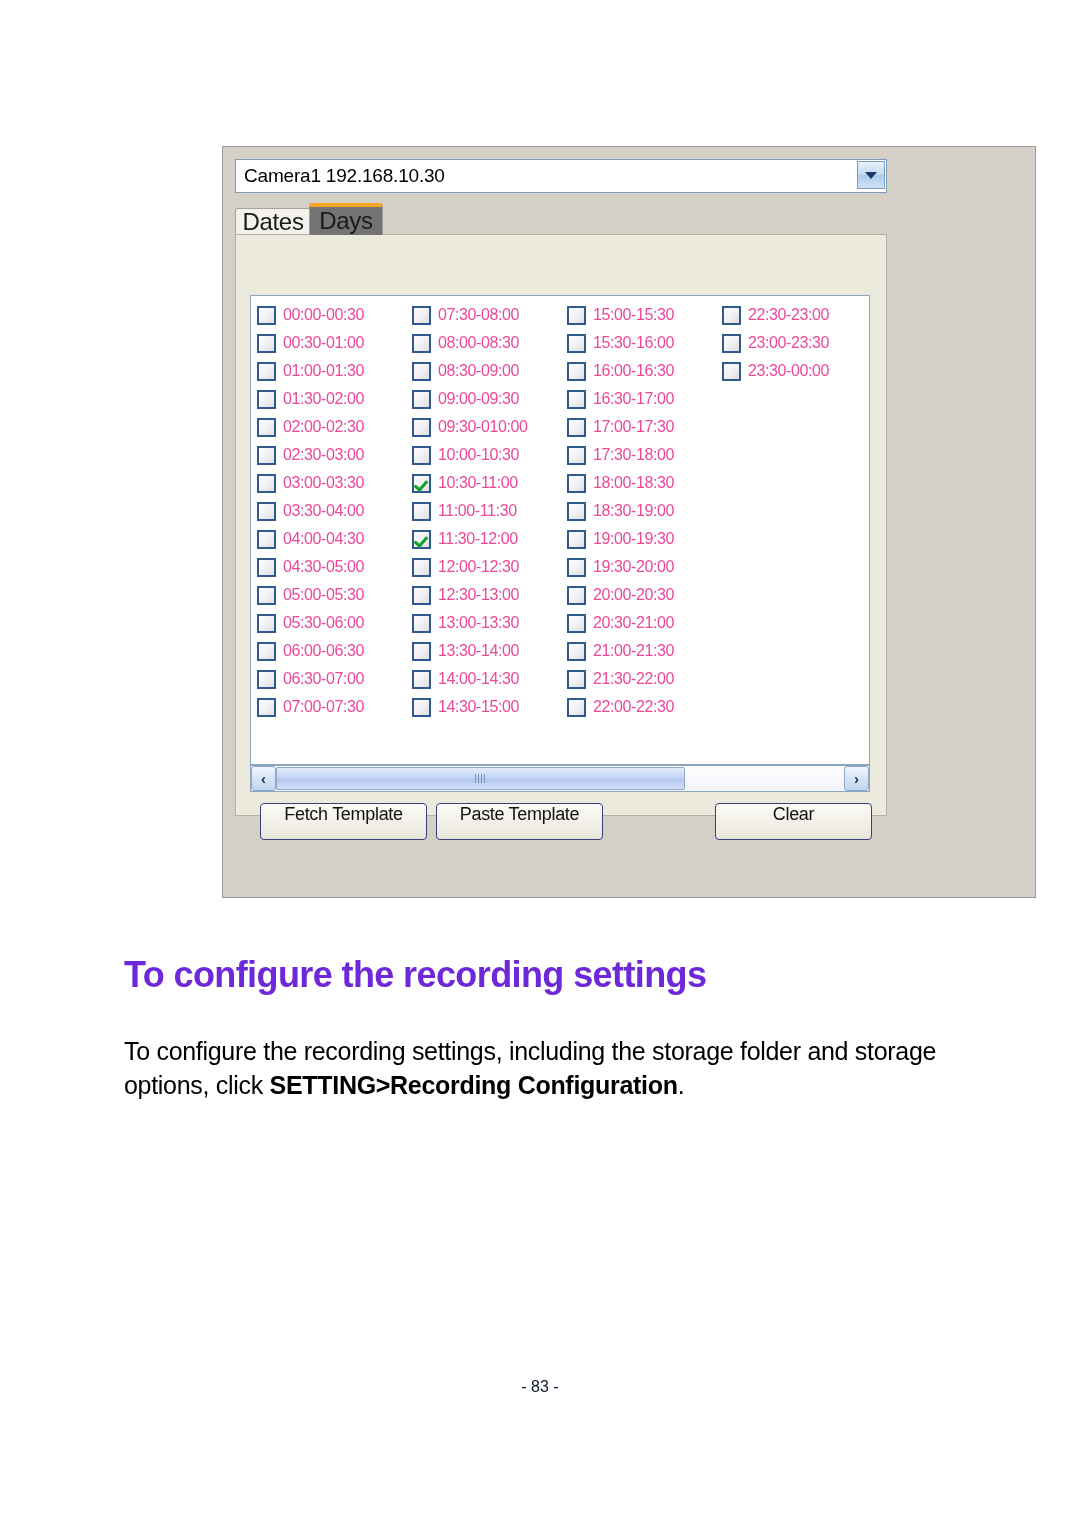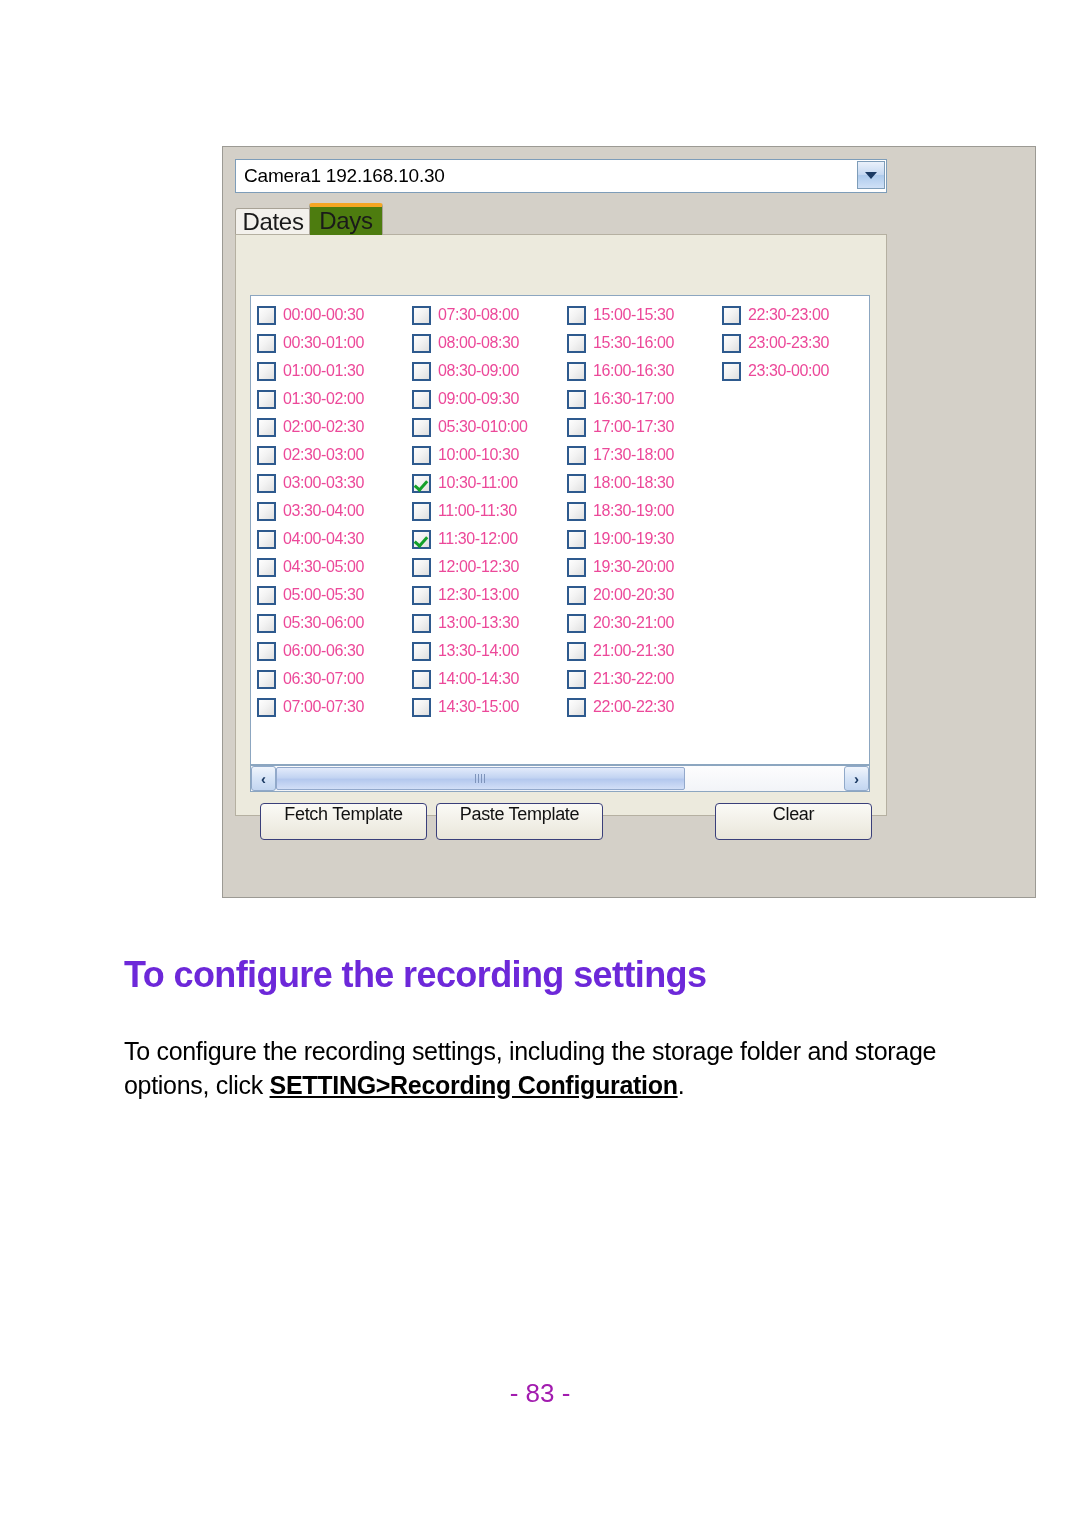--- a/index.html
+++ b/index.html
@@ -98,21 +98,21 @@
     height: 27px;
     background: #f3f1ec;
     border: 1px solid #a8a296;
     border-bottom: none;
     border-radius: 3px 3px 0 0;
   }
   .tab-active {
     left: 74px;
     width: 74px;
     height: 32px;
-    background: #4d7c0f;
+    background: #737373;
     border: 1px solid #a8a296;
     border-top: 4px solid #f5a623;
     border-bottom: none;
     border-radius: 3px 3px 0 0;
     z-index: 3;
   }
 
   
   #tabbody {
     position: absolute;
@@ -316,30 +316,30 @@
   #body-para {
     position: absolute;
     left: 124px;
     top: 1010px;
     width: 845px;
     font-size: 25px;
     line-height: 1.34;
     color: #000;
     letter-spacing: -0.3px;
   }
-  #body-para b { font-weight: bold; text-decoration: underline; }
+  #body-para b { font-weight: bold; }
 
   #pagenum {
     position: absolute;
     left: 0;
     top: 1378px;
     width: 1080px;
     text-align: center;
-    font-size: 26px;
-    color: #a21caf;
+    font-size: 16px;
+    color: #0f172a;
   }
 </style>
 </head>
 <body>
 
 <div id="figure">
 
   <div id="combo-row">
     <div class="combo">
       <span class="combo-text">Camera1 192.168.10.30</span>
@@ -437,21 +437,21 @@
             <div class="slot">
               <span class="cb"></span>
               <span class="slot-label">08:30-09:00</span>
             </div>
             <div class="slot">
               <span class="cb"></span>
               <span class="slot-label">09:00-09:30</span>
             </div>
             <div class="slot">
               <span class="cb"></span>
-              <span class="slot-label">05:30-010:00</span>
+              <span class="slot-label">09:30-010:00</span>
             </div>
             <div class="slot">
               <span class="cb"></span>
               <span class="slot-label">10:00-10:30</span>
             </div>
             <div class="slot">
               <span class="cb checked"></span>
               <span class="slot-label">10:30-11:00</span>
             </div>
             <div class="slot">

